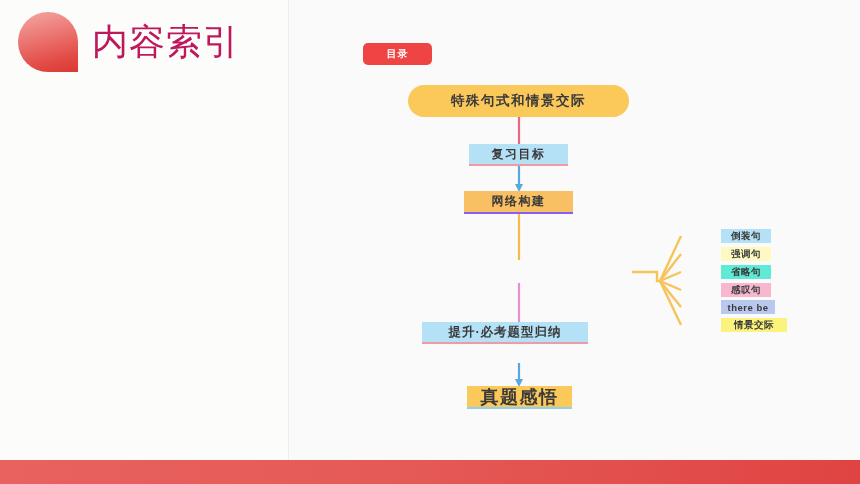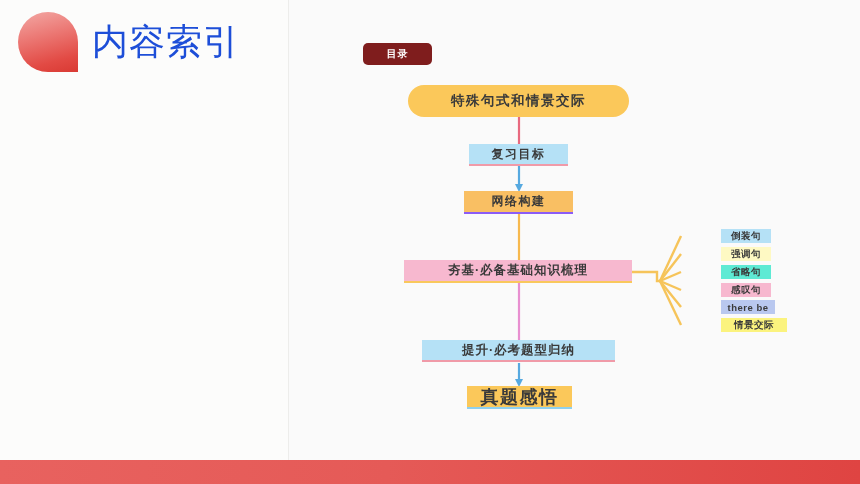--- a/index.html
+++ b/index.html
@@ -19,36 +19,36 @@
   #brand{position:absolute;left:18px;top:12px;display:flex;align-items:center;}
   #brand-mark{
     width:60px;height:60px;
     background:linear-gradient(165deg,#f3a9a5 0%,#ec7a76 38%,#e24a44 78%,#d93a33 100%);
     border-radius:30px 30px 0 30px;
     flex:0 0 auto;
   }
   #brand-title{
     margin-left:14px;
     font-size:36px;line-height:1;
-    color:#1d4ed8;
+    color:#be185d;
     letter-spacing:1px;
     font-family:"DejaVu Sans","Liberation Sans",sans-serif;
     white-space:nowrap;
   }
 
   
   #chart{position:absolute;left:289px;top:0;width:571px;height:460px;}
   #chart svg{position:absolute;left:0;top:0;}
 
   .node{position:absolute;box-sizing:border-box;display:flex;align-items:center;justify-content:center;
         font-weight:bold;color:#3a3a3a;white-space:nowrap;}
 
   #toc-badge{
     left:74px;top:43px;width:69px;height:22px;
-    background:#7f1d1d;border-radius:5px;
+    background:#ef4444;border-radius:5px;
     color:#ffffff;font-size:10px;letter-spacing:1px;
   }
   #node-root{
     left:119px;top:85px;width:221px;height:32px;
     background:#fbc85a;border-radius:16px;
     font-size:13.5px;letter-spacing:1.5px;
   }
   #node-goal{
     left:180px;top:144px;width:99px;height:22px;
     background:#b5e1f6;border-bottom:2px solid #f09aa8;
@@ -58,21 +58,21 @@
     left:175px;top:191px;width:109px;height:23px;
     background:#f9bf63;border-bottom:2px solid #8b5cf6;
     font-size:12px;letter-spacing:1.5px;
   }
   #node-base{
     left:115px;top:260px;width:228px;height:23px;
     background:#f7b8cf;border-bottom:2px solid #f9c85c;
     font-size:12.5px;letter-spacing:1px;
   }
   #node-improve{
-    left:133px;top:340px;width:193px;height:22px;
+    left:133px;top:322px;width:166px;height:22px;
     background:#b5e1f6;border-bottom:2px solid #f09aa8;
     font-size:12.5px;letter-spacing:1px;
   }
   #node-exam{
     left:178px;top:386px;width:105px;height:23px;
     background:#fbc85a;border-bottom:2px solid #8fd0ef;
     font-size:18px;letter-spacing:1.5px;
   }
 
   .branch{position:absolute;box-sizing:border-box;display:flex;align-items:center;justify-content:center;
@@ -129,21 +129,20 @@
       <line x1="371" y1="281" x2="392" y2="272" stroke="#f6c45a" stroke-width="2.4"></line>
       <line x1="371" y1="281" x2="392" y2="290" stroke="#f6c45a" stroke-width="2.4"></line>
       <line x1="371" y1="281" x2="392" y2="307" stroke="#f6c45a" stroke-width="2.4"></line>
       <line x1="371" y1="281" x2="392" y2="325" stroke="#f6c45a" stroke-width="2.4"></line>
     </svg>
 
     <div class="node" id="toc-badge">目录</div>
     <div class="node" id="node-root">特殊句式和情景交际</div>
     <div class="node" id="node-goal">复习目标</div>
     <div class="node" id="node-network">网络构建</div>
-    <div class="node" id="node-base">夯基·必备基础知识梳理</div>
     <div class="node" id="node-improve">提升·必考题型归纳</div>
     <div class="node" id="node-exam">真题感悟</div>
 
     <div class="branch b0">倒装句</div>
     <div class="branch b1">强调句</div>
     <div class="branch b2">省略句</div>
     <div class="branch b3">感叹句</div>
     <div class="branch b4">there be</div>
     <div class="branch b5">情景交际</div>
   </div>

